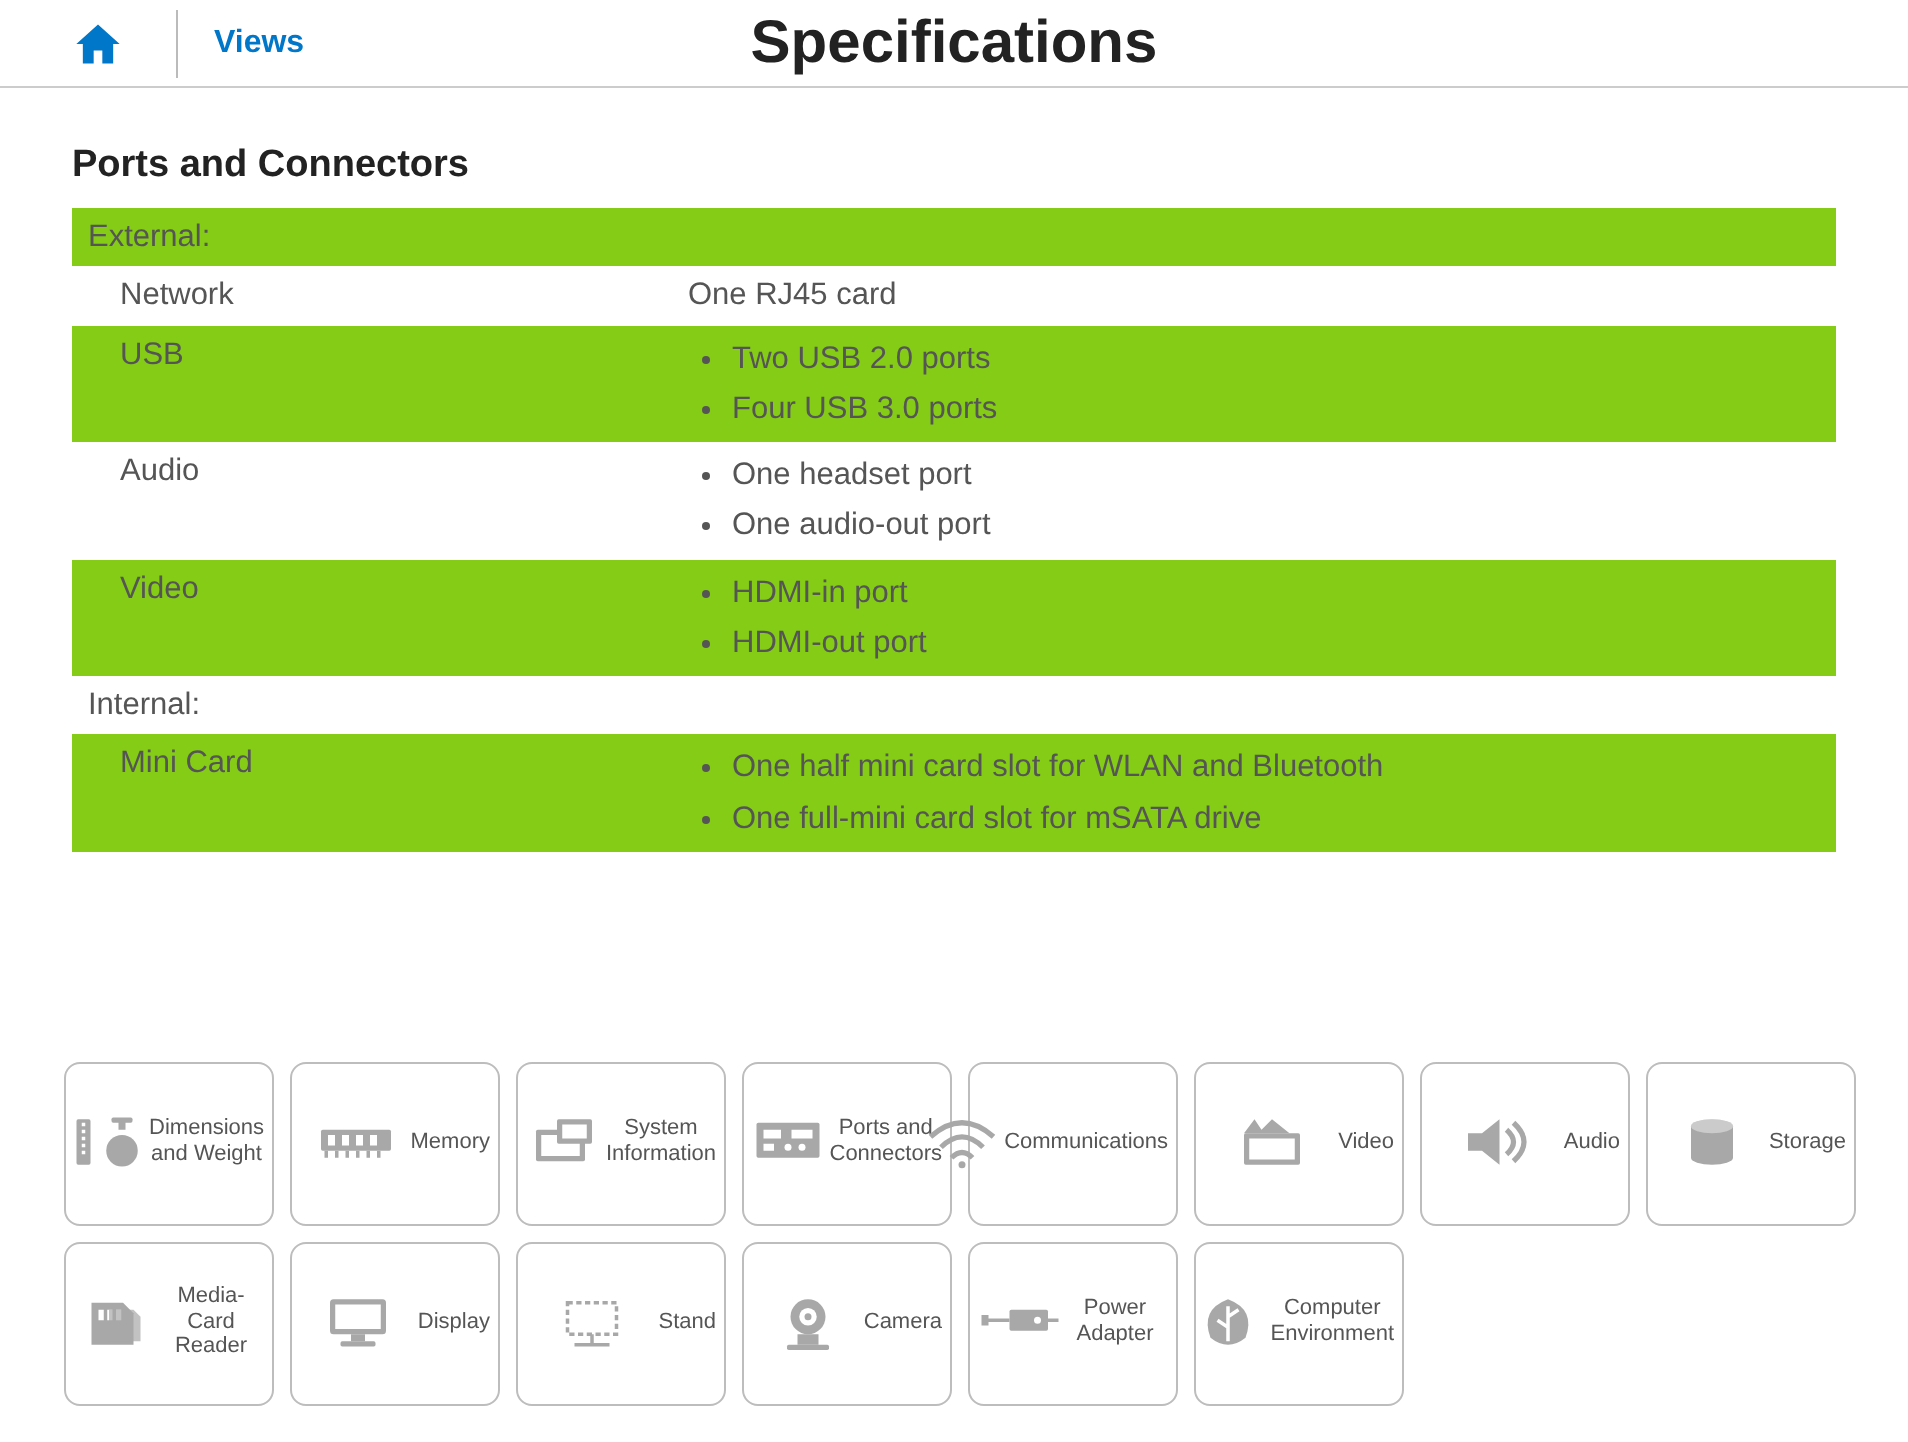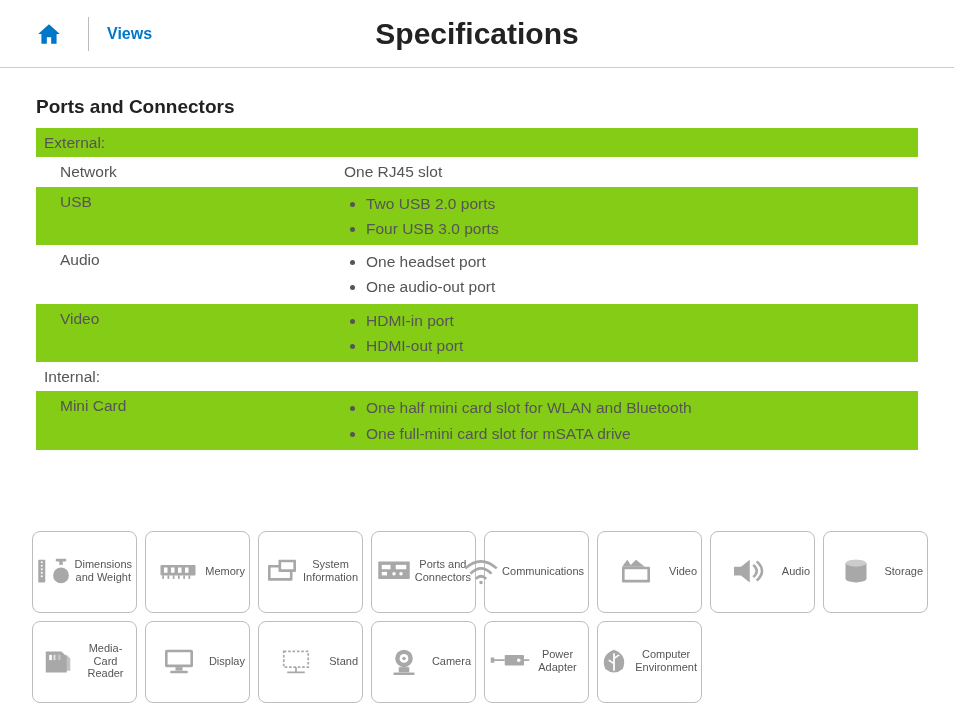--- a/index.html
+++ b/index.html
@@ -9,21 +9,21 @@
     color: #444;
     background: #fff;
     width: 954px;
     height: 721px;
     overflow: hidden;
     position: relative;
   }
   .header {
     display: flex;
     align-items: center;
-    height: 68px;
+    height: 44px;
     border-bottom: 1px solid #ccc;
     padding: 0 0 0 36px;
     position: relative;
   }
   .home-icon {
     color: #0077c8;
     display: flex;
     align-items: center;
   }
   .home-icon svg { width: 26px; height: 26px; }
@@ -138,21 +138,21 @@
   <div class="section-title">Ports and Connectors</div>
   <div class="spec-table">
 
     <div class="row shaded">
       <div class="label">External:</div>
       <div class="value"></div>
     </div>
 
     <div class="row sub">
       <div class="label">Network</div>
-      <div class="value">One RJ45 slot</div>
+      <div class="value">One RJ45 card</div>
     </div>
 
     <div class="row sub shaded">
       <div class="label">USB</div>
       <div class="value">
         <ul>
           <li>Two USB 2.0 ports</li>
           <li>Four USB 3.0 ports</li>
         </ul>
       </div>

